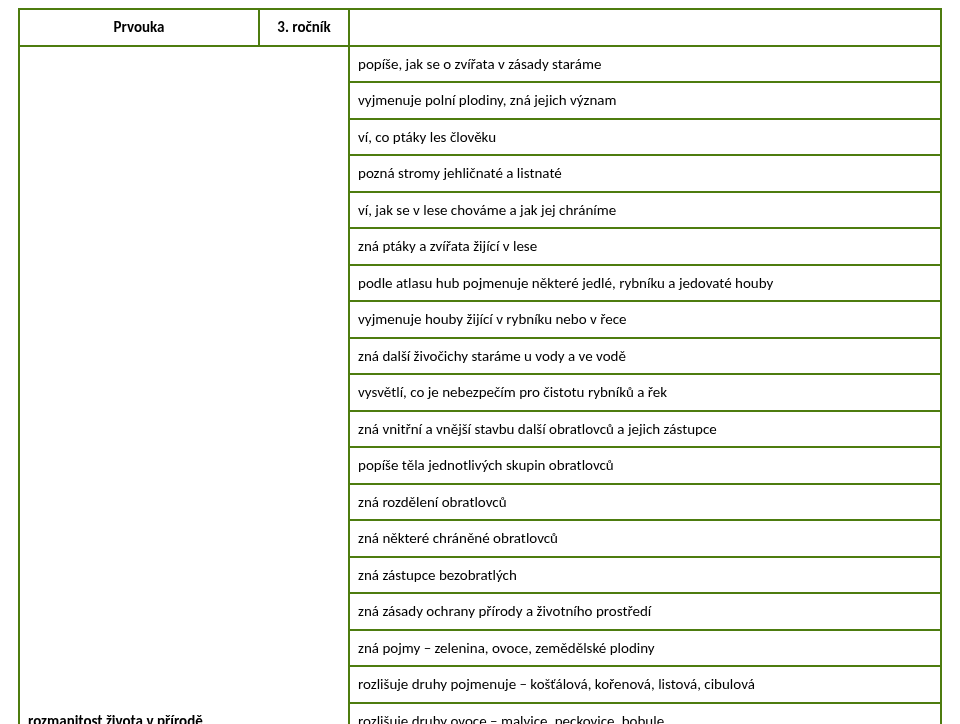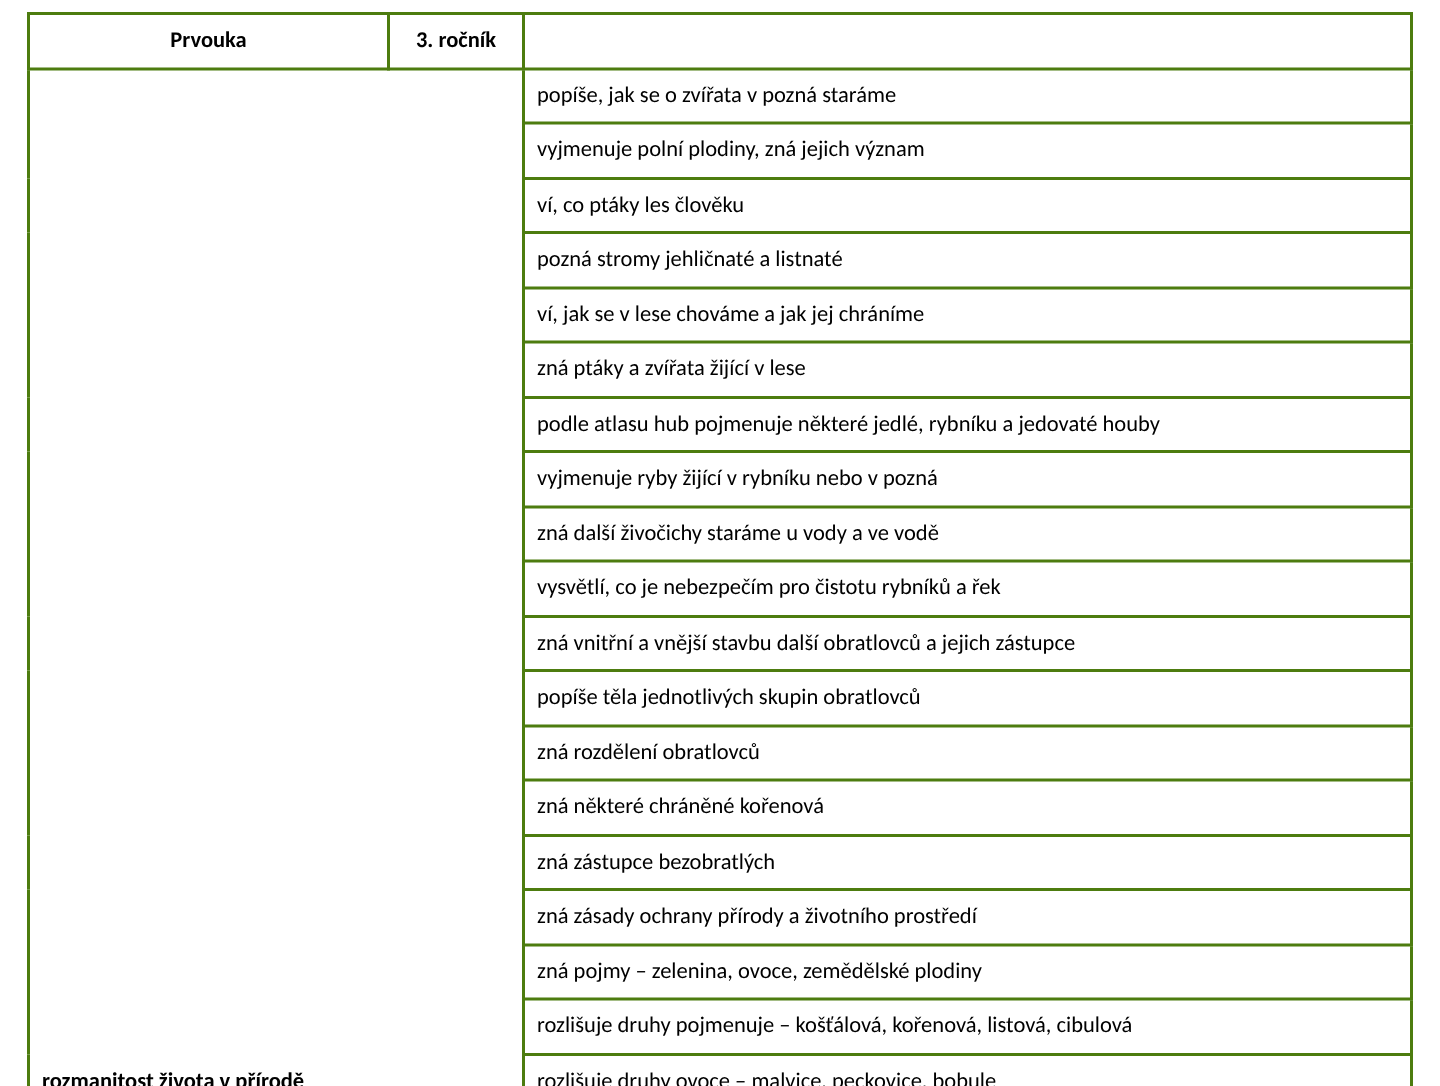--- a/index.html
+++ b/index.html
@@ -44,60 +44,60 @@
   </colgroup>
   <tbody>
       <tr>
     <th>Prvouka</th>
     <th>3. ročník</th>
     <th></th>
   </tr>
 
   <tr>
     <td rowspan="19" colspan="2" class="rowspan-cell">rozmanitost života v přírodě</td>
-    <td>popíše, jak se o zvířata v pozná staráme</td>
+    <td>popíše, jak se o zvířata v zásady staráme</td>
   </tr>
   <tr>
         <td>vyjmenuje polní plodiny, zná jejich význam</td>
       </tr>
   <tr>
         <td>ví, co ptáky les člověku</td>
       </tr>
   <tr>
         <td>pozná stromy jehličnaté a listnaté</td>
       </tr>
   <tr>
         <td>ví, jak se v lese chováme a jak jej chráníme</td>
       </tr>
   <tr>
         <td>zná ptáky a zvířata žijící v lese</td>
       </tr>
   <tr>
         <td>podle atlasu hub pojmenuje některé jedlé, rybníku a jedovaté houby</td>
       </tr>
   <tr>
-        <td>vyjmenuje ryby žijící v rybníku nebo v pozná</td>
+        <td>vyjmenuje houby žijící v rybníku nebo v řece</td>
       </tr>
   <tr>
         <td>zná další živočichy staráme u vody a ve vodě</td>
       </tr>
   <tr>
         <td>vysvětlí, co je nebezpečím pro čistotu rybníků a řek</td>
       </tr>
   <tr>
         <td>zná vnitřní a vnější stavbu další obratlovců a jejich zástupce</td>
       </tr>
   <tr>
         <td>popíše těla jednotlivých skupin obratlovců</td>
       </tr>
   <tr>
         <td>zná rozdělení obratlovců</td>
       </tr>
   <tr>
-        <td>zná některé chráněné kořenová</td>
+        <td>zná některé chráněné obratlovců</td>
       </tr>
   <tr>
         <td>zná zástupce bezobratlých</td>
       </tr>
   <tr>
         <td>zná zásady ochrany přírody a životního prostředí</td>
       </tr>
   <tr>
         <td>zná pojmy – zelenina, ovoce, zemědělské plodiny</td>
       </tr>

